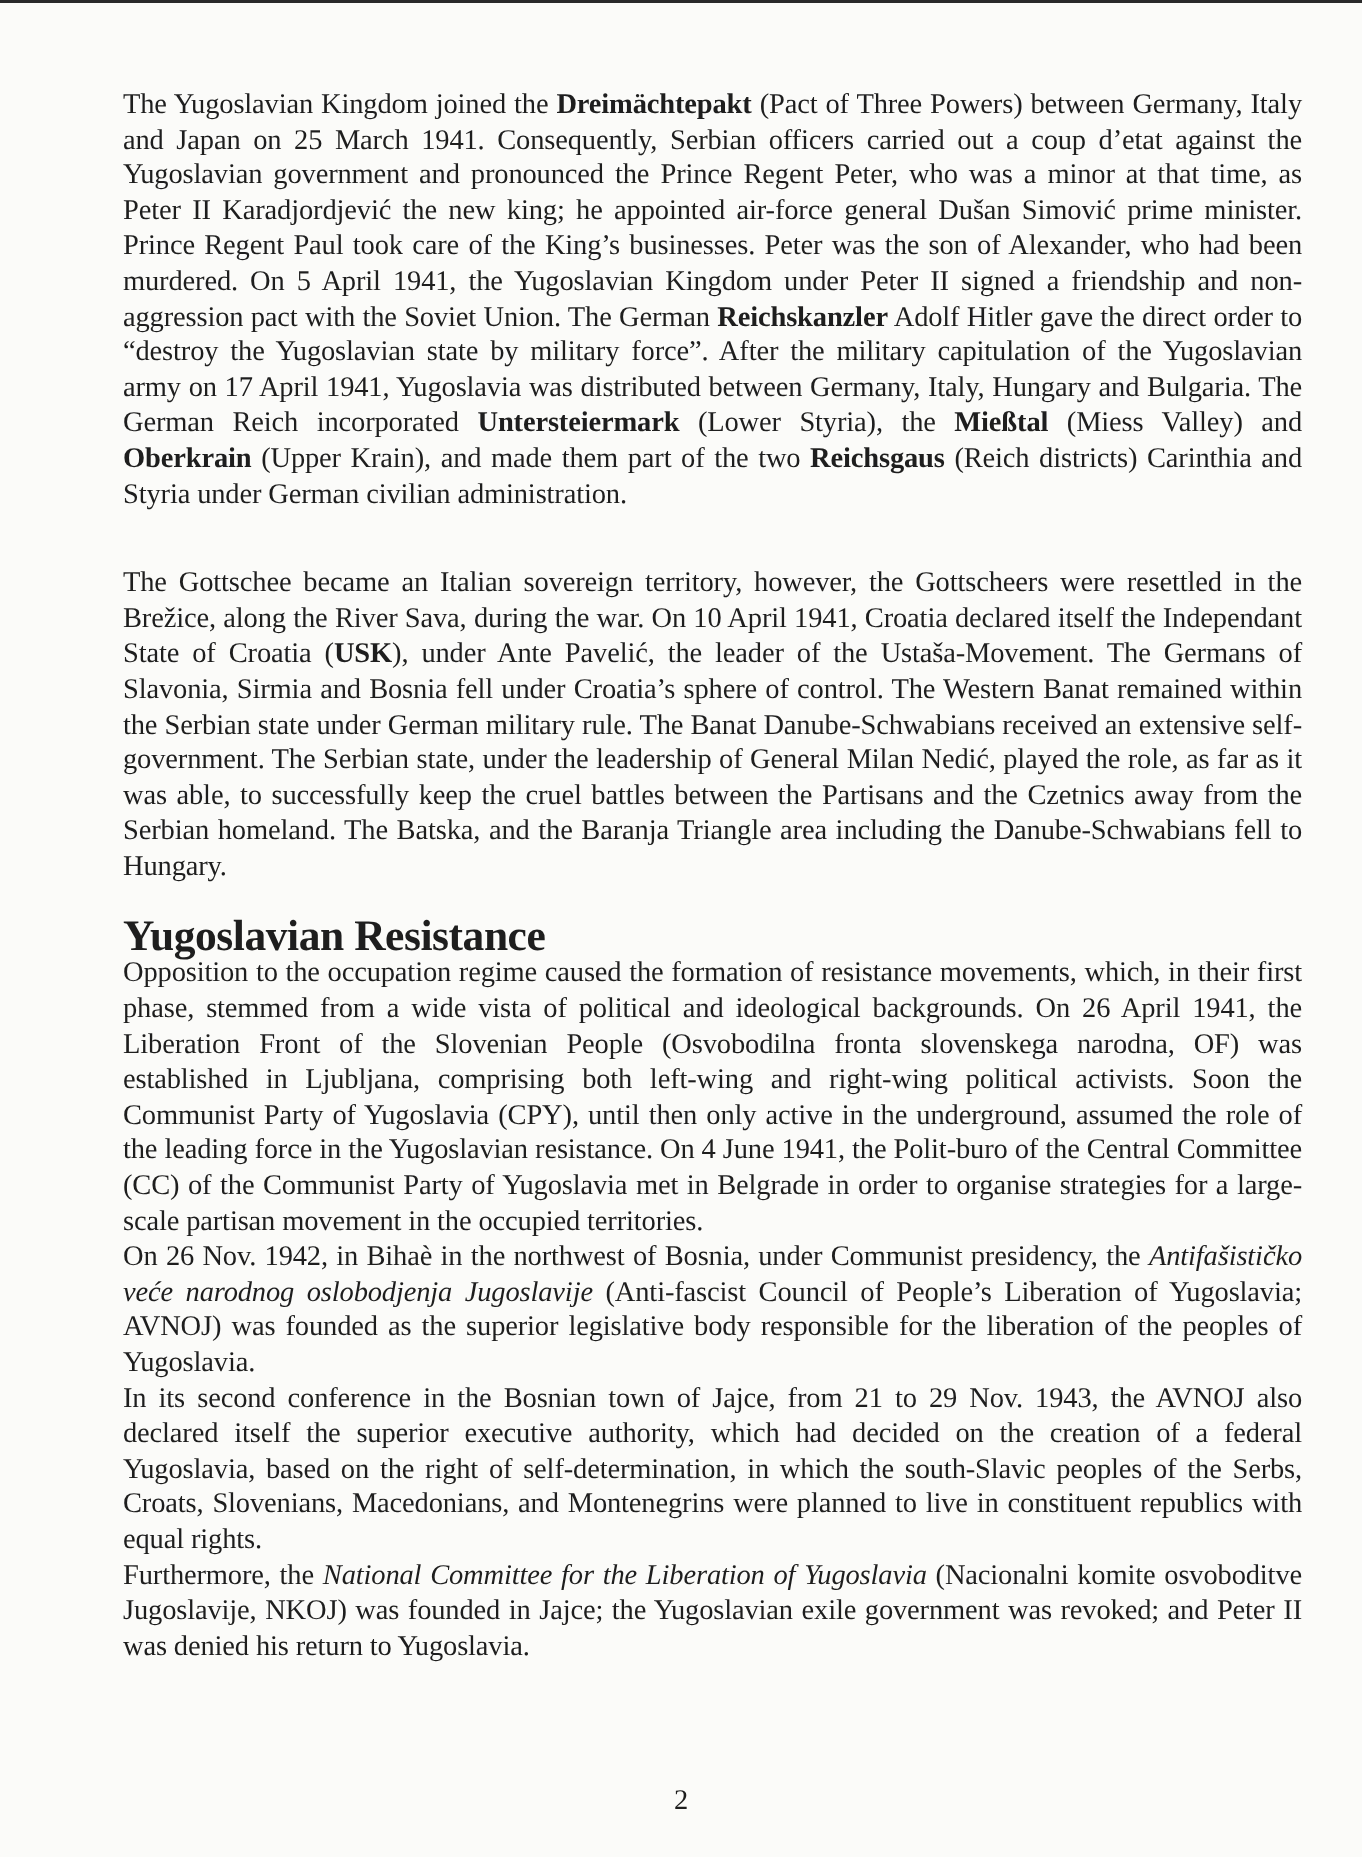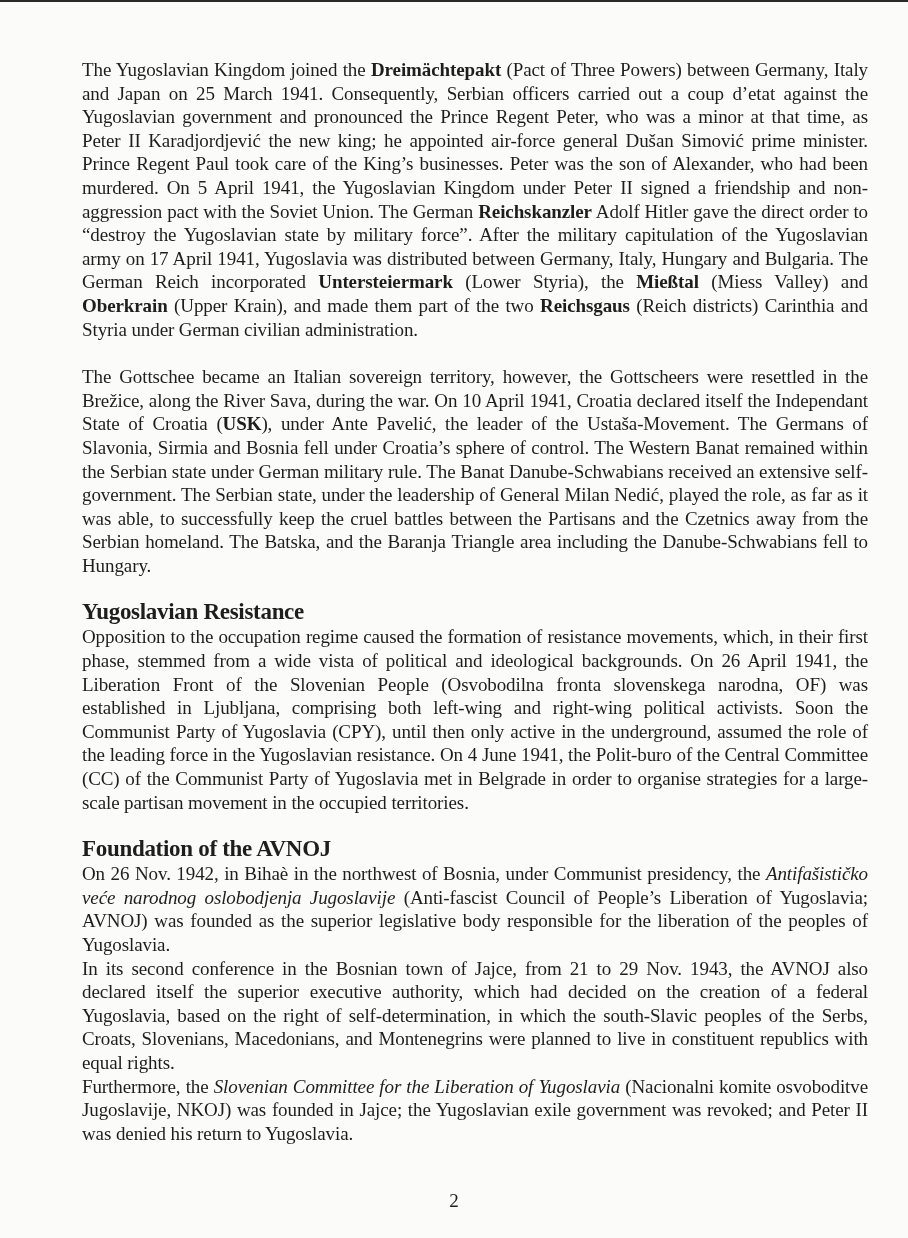--- a/index.html
+++ b/index.html
@@ -30,26 +30,26 @@
       font-family: "Liberation Serif", serif;
       font-size: 19px;
       line-height: 23.6px;
       text-align: justify;
       letter-spacing: -0.1px;
     }
     .para {
       margin: 0;
     }
     .para + .para.gap {
-      margin-top: 24px;
+      margin-top: 36px;
     }
     .heading {
       font-family: "Liberation Serif", serif;
       font-weight: bold;
-      font-size: 23px;
+      font-size: 29px;
       line-height: 26px;
       margin: 22px 0 0 0;
       letter-spacing: -0.3px;
     }
     b { font-weight: bold; }
     i { font-style: italic; }
     .page-number {
       position: absolute;
       left: 0;
       width: 908px;
@@ -65,19 +65,18 @@
 
 <div class="top-edge"></div>
 
 <div class="page">
   <p class="para">The Yugoslavian Kingdom joined the <b>Dreimächtepakt</b> (Pact of Three Powers) between Germany, Italy and Japan on 25 March 1941. Consequently, Serbian officers carried out a coup d’etat against the Yugoslavian government and pronounced the Prince Regent Peter, who was a minor at that time, as Peter II Karadjordjević the new king; he appointed air-force general Dušan Simović prime minister. Prince Regent Paul took care of the King’s businesses. Peter was the son of Alexander, who had been murdered. On 5 April 1941, the Yugoslavian Kingdom under Peter II signed a friendship and non-aggression pact with the Soviet Union. The German <b>Reichskanzler</b> Adolf Hitler gave the direct order to “destroy the Yugoslavian state by military force”. After the military capitulation of the Yugoslavian army on 17 April 1941, Yugoslavia was distributed between Germany, Italy, Hungary and Bulgaria. The German Reich incorporated <b>Untersteiermark</b> (Lower Styria), the <b>Mießtal</b> (Miess Valley) and <b>Oberkrain</b> (Upper Krain), and made them part of the two <b>Reichsgaus</b> (Reich districts) Carinthia and Styria under German civilian administration.</p>
   <p class="para gap">The Gottschee became an Italian sovereign territory, however, the Gottscheers were resettled in the Brežice, along the River Sava, during the war. On 10 April 1941, Croatia declared itself the Independant State of Croatia (<b>USK</b>), under Ante Pavelić, the leader of the Ustaša-Movement. The Germans of Slavonia, Sirmia and Bosnia fell under Croatia’s sphere of control. The Western Banat remained within the Serbian state under German military rule. The Banat Danube-Schwabians received an extensive self-government. The Serbian state, under the leadership of General Milan Nedić, played the role, as far as it was able, to successfully keep the cruel battles between the Partisans and the Czetnics away from the Serbian homeland. The Batska, and the Baranja Triangle area including the Danube-Schwabians fell to Hungary.</p>
 
   <h2 class="heading">Yugoslavian Resistance</h2>
   <p class="para">Opposition to the occupation regime caused the formation of resistance movements, which, in their first phase, stemmed from a wide vista of political and ideological backgrounds. On 26 April 1941, the Liberation Front of the Slovenian People (Osvobodilna fronta slovenskega narodna, OF) was established in Ljubljana, comprising both left-wing and right-wing political activists. Soon the Communist Party of Yugoslavia (CPY), until then only active in the underground, assumed the role of the leading force in the Yugoslavian resistance. On 4 June 1941, the Polit-buro of the Central Committee (CC) of the Communist Party of Yugoslavia met in Belgrade in order to organise strategies for a large-scale partisan movement in the occupied territories.</p>
 
-  <h2 class="heading">Foundation of the AVNOJ</h2>
   <p class="para">On 26 Nov. 1942, in Bihaè in the northwest of Bosnia, under Communist presidency, the <i>Antifašističko veće narodnog oslobodjenja Jugoslavije</i> (Anti-fascist Council of People’s Liberation of Yugoslavia; AVNOJ) was founded as the superior legislative body responsible for the liberation of the peoples of Yugoslavia.</p>
   <p class="para">In its second conference in the Bosnian town of Jajce, from 21 to 29 Nov. 1943, the AVNOJ also declared itself the superior executive authority, which had decided on the creation of a federal Yugoslavia, based on the right of self-determination, in which the south-Slavic peoples of the Serbs, Croats, Slovenians, Macedonians, and Montenegrins were planned to live in constituent republics with equal rights.</p>
-  <p class="para">Furthermore, the <i>Slovenian Committee for the Liberation of Yugoslavia</i> (Nacionalni komite osvoboditve Jugoslavije, NKOJ) was founded in Jajce; the Yugoslavian exile government was revoked; and Peter II was denied his return to Yugoslavia.</p>
+  <p class="para">Furthermore, the <i>National Committee for the Liberation of Yugoslavia</i> (Nacionalni komite osvoboditve Jugoslavije, NKOJ) was founded in Jajce; the Yugoslavian exile government was revoked; and Peter II was denied his return to Yugoslavia.</p>
 </div>
 
 <div class="page-number">2</div>
 
 </body></html>

